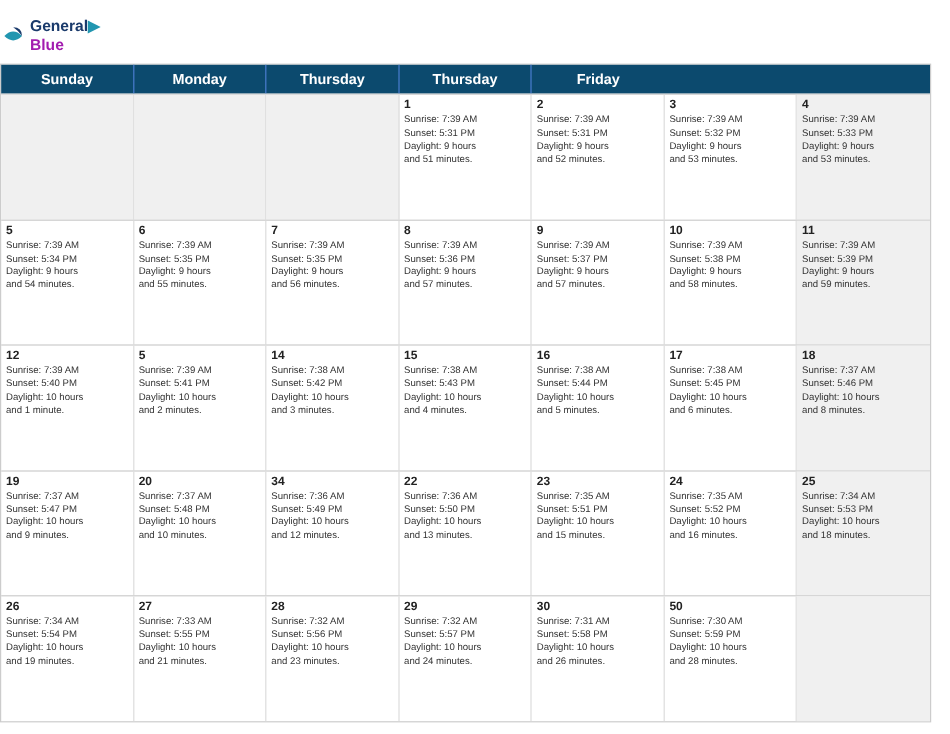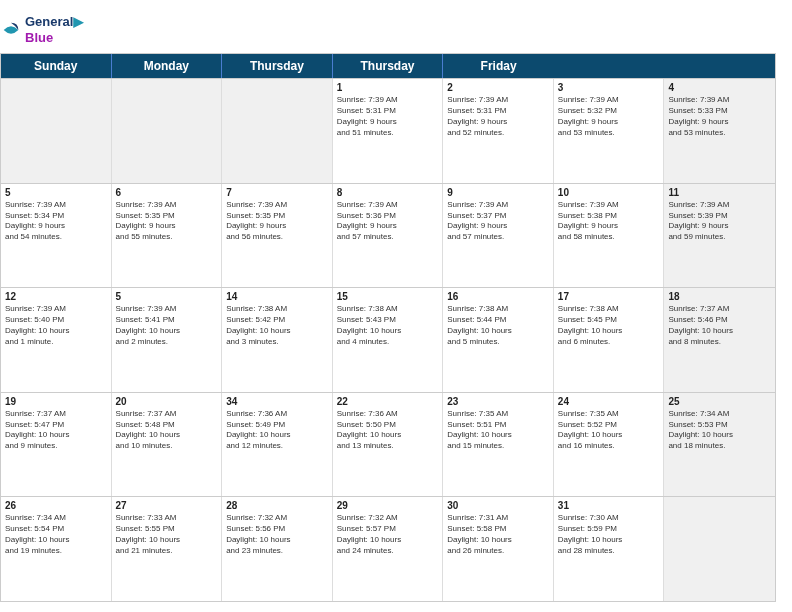--- a/index.html
+++ b/index.html
@@ -355,21 +355,21 @@
 and 24 minutes.</div>
           </div>
           <div class="cal-cell">
             <div class="day-num">30</div>
             <div class="cell-text" style="white-space: pre-line;">Sunrise: 7:31 AM
 Sunset: 5:58 PM
 Daylight: 10 hours
 and 26 minutes.</div>
           </div>
           <div class="cal-cell">
-            <div class="day-num">31</div>
+            <div class="day-num">50</div>
             <div class="cell-text" style="white-space: pre-line;">Sunrise: 7:30 AM
 Sunset: 5:59 PM
 Daylight: 10 hours
 and 28 minutes.</div>
           </div>
           <div class="cal-cell shade empty"></div>
         </div>
       </div>
   </div>
 </div>

